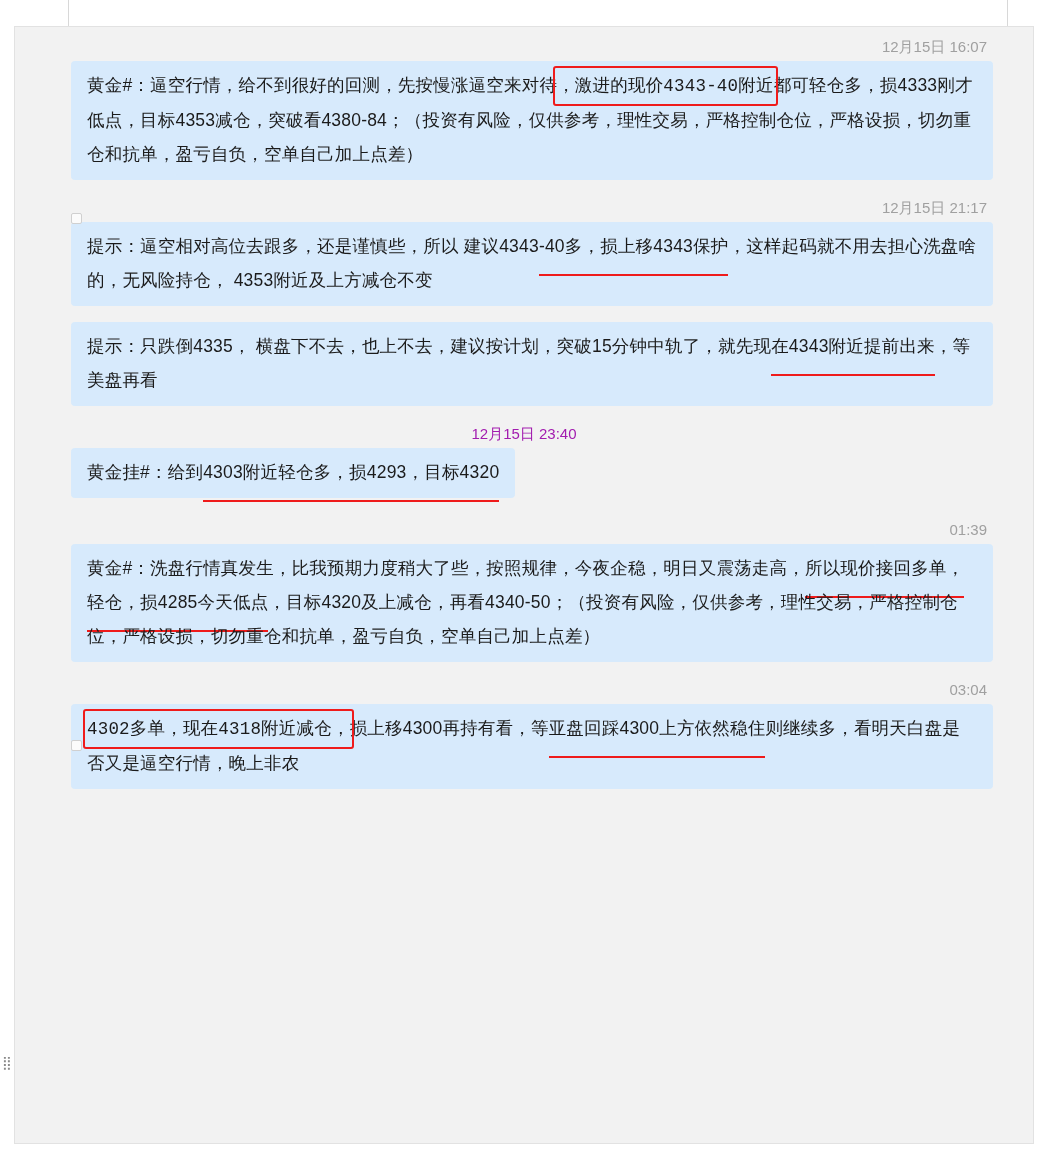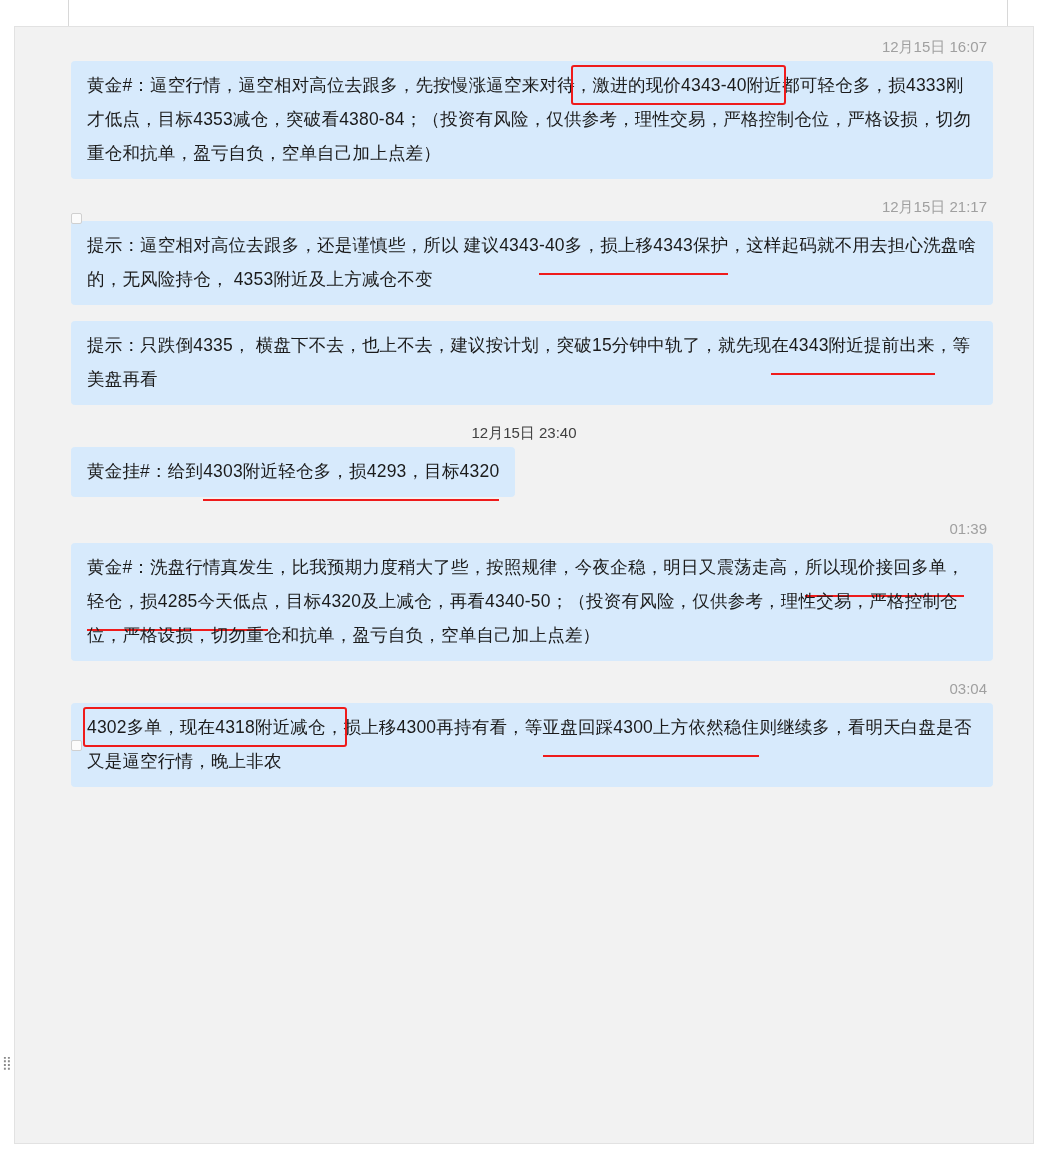--- a/index.html
+++ b/index.html
@@ -57,21 +57,21 @@
     text-align: right;
     padding-right: 46px;
     color: #a0a0a0;
     font-size: 15px;
     line-height: 28px;
     height: 28px;
   }
   .time-row.center {
     text-align: center;
     padding-right: 0;
-    color: #404040;
+    color: #a21caf;
   }
   .bubble-row {
     display: flex;
     align-items: flex-start;
     padding: 0 40px 0 56px;
   }
   .bubble {
     background: #d7eafc;
     color: #1b1b1b;
     font-size: 17.5px;
@@ -90,20 +90,21 @@
   .spacer-18 { height: 18px; }
 
   
   .box-hl {
     outline: 2.5px solid #ef1b1b;
     padding: 8px 2px;
     margin: 0 -2px;
     border-radius: 1px;
     display: inline;
     box-decoration-break: clone;
+    font-family: Liberation Mono, monospace;
     -webkit-box-decoration-break: clone;
   }
   .ul-hl {
     border-bottom: 2.5px solid #ef1b1b;
     padding-bottom: 18px;
     display: inline;
     box-decoration-break: clone;
     -webkit-box-decoration-break: clone;
   }
   
@@ -137,21 +138,21 @@
 
   <div class="frame-line-left"></div>
   <div class="frame-line-right"></div>
 
   <div class="panel">
     <div class="msg-list">
 
       <div class="msg">
         <div class="time-row">12月15日 16:07</div>
         <div class="bubble-row">
-          <div class="bubble w-full"><span>黄金#：逼空行情，逼空相对高位去跟多，先按慢涨逼空来对待</span><span class="box-hl">，激进的现价4343-40附近</span><span>都可轻仓多，损4333刚才低点，目标4353减仓，突破看4380-84；（投资有风险，仅供参考，理性交易，严格控制仓位，严格设损，切勿重仓和抗单，盈亏自负，空单自己加上点差）</span></div>
+          <div class="bubble w-full"><span>黄金#：逼空行情，给不到很好的回测，先按慢涨逼空来对待</span><span class="box-hl">，激进的现价4343-40附近</span><span>都可轻仓多，损4333刚才低点，目标4353减仓，突破看4380-84；（投资有风险，仅供参考，理性交易，严格控制仓位，严格设损，切勿重仓和抗单，盈亏自负，空单自己加上点差）</span></div>
         </div>
       </div>
       <div class="spacer-14"></div>
 
       <div class="msg">
         <div class="time-row">12月15日 21:17</div>
         <div class="bubble-row">
           <div class="bubble w-full"><span>提示：逼空相对高位去跟多，还是谨慎些，所以 建议4343</span><span class="ul-hl">-40多，损上移4343保护</span><span>，这样起码就不用去担心洗盘啥的，无风险持仓， 4353附近及上方减仓不变</span></div>
         </div>
       </div>

